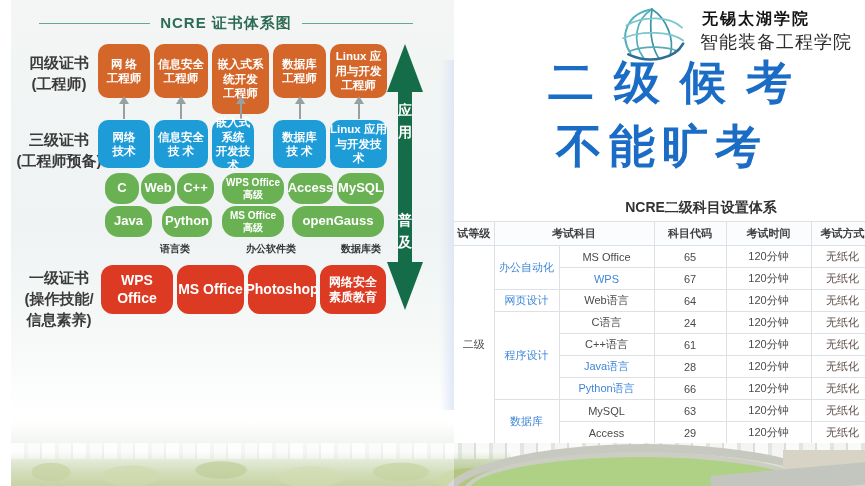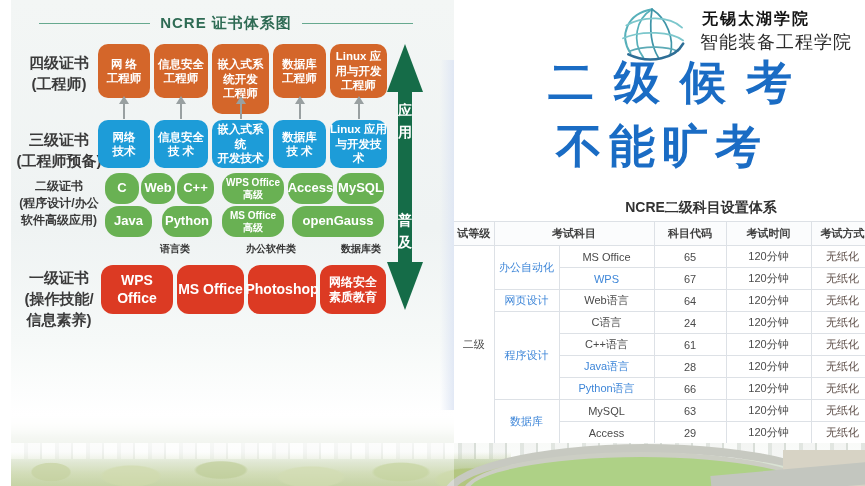--- a/index.html
+++ b/index.html
@@ -137,30 +137,27 @@
     <div class="conn" style="left:229px"></div>
     <div class="conn" style="left:288px"></div>
     <div class="conn" style="left:347px"></div>
 
     <div class="rowlabel" style="top:129px">三级证书
 (工程师预备)</div>
     <div class="bx b" style="left:87px;top:120px;width:52px;height:48px">网络
 技术</div>
     <div class="bx b" style="left:143px;top:120px;width:54px;height:48px">信息安全
 技 术</div>
-    <div class="bx b" style="left:201px;top:120px;width:57px;height:48px">嵌入式系统
+    <div class="bx b" style="left:201px;top:120px;width:42px;height:48px">嵌入式系统
 开发技术</div>
     <div class="bx b" style="left:262px;top:120px;width:53px;height:48px">数据库
 技 术</div>
     <div class="bx b" style="left:319px;top:120px;width:57px;height:48px">Linux 应用
 与开发技术</div>
 
-    <div class="rowlabel" style="top:178px;font-size:12px">二级证书
-(程序设计/办公
-软件高级应用)</div>
     <div class="bx g" style="left:94px;top:173px;width:34px;height:31px">C</div>
     <div class="bx g" style="left:130px;top:173px;width:34px;height:31px">Web</div>
     <div class="bx g" style="left:166px;top:173px;width:37px;height:31px">C++</div>
     <div class="bx g sm" style="left:211px;top:173px;width:62px;height:31px">WPS Office
 高级</div>
     <div class="bx g" style="left:277px;top:173px;width:45px;height:31px">Access</div>
     <div class="bx g" style="left:326px;top:173px;width:47px;height:31px">MySQL</div>
     <div class="bx g" style="left:94px;top:206px;width:47px;height:31px">Java</div>
     <div class="bx g" style="left:151px;top:206px;width:50px;height:31px">Python</div>
     <div class="bx g sm" style="left:211px;top:206px;width:62px;height:31px">MS Office

